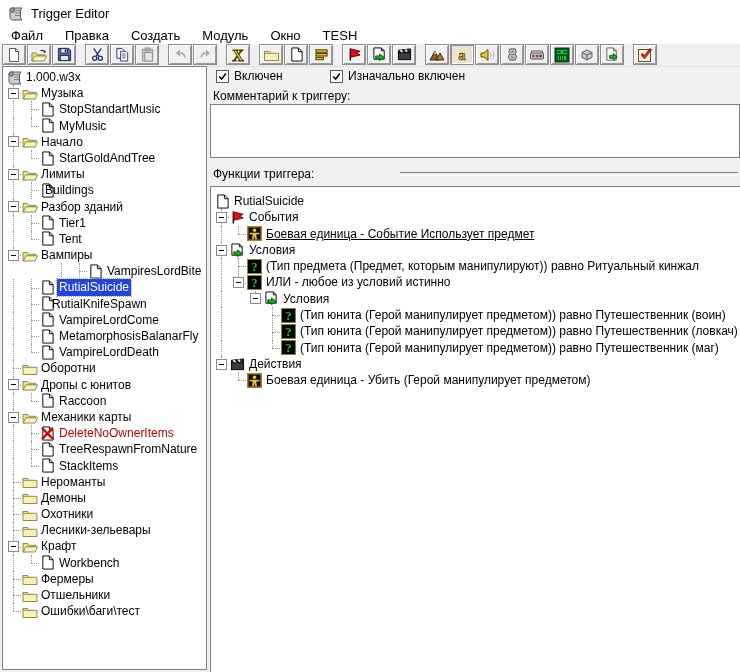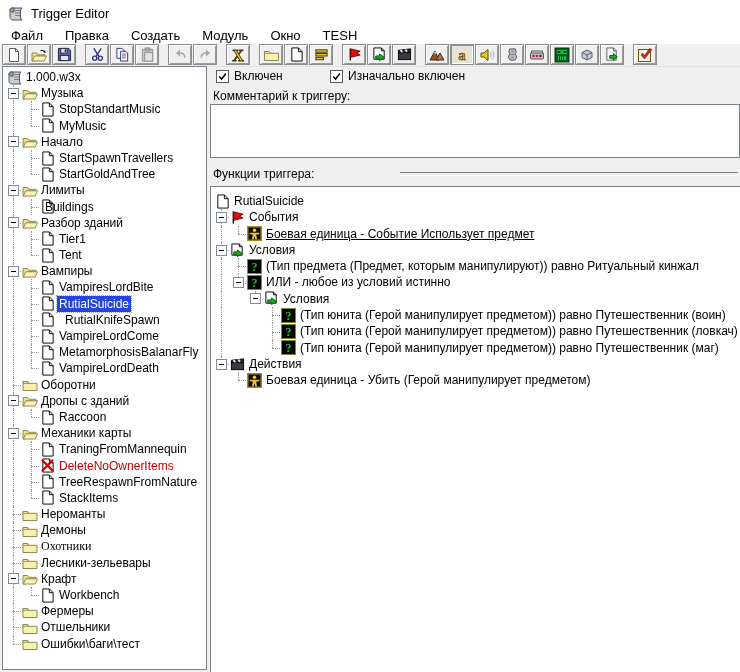--- a/index.html
+++ b/index.html
@@ -357,33 +357,20 @@
           <svg width="16" height="16" viewBox="0 0 16 16">
             <path d="M1 4.5h4.5l1.3 1.8H14v1.5H5.5L3.5 13H1z" fill="#ece387" stroke="#8f8a55"></path>
             <path d="M3.8 7.8h11.7L13.2 13H1.2z" fill="#faf3b8" stroke="#8f8a55"></path>
           </svg>
         </span>
         <span class="nlabel" style="left: 36px; line-height: 16.2px;">Начало</span>
       </div>
       <div class="trow" style="height: 16.2px;">
         <span class="vln" style="left: 10px; top: 0px; height: 16.2px;"></span>
         <span class="vln" style="left: 28px; top: 0px; height: 8.1px;"></span>
-        <span class="vln" style="left: 28px; top: 8.1px; height: 8.1px;"></span>
-        <span class="hln" style="left: 28px; top: 8.1px; width: 8px;"></span>
-        <span class="nicon" style="left: 37px; top: 0.6px;">
-          <svg width="15" height="15" viewBox="0 0 16 16">
-            <path d="M3 1h7l4 4v10H3z" fill="#fff" stroke="#000"></path>
-            <path d="M10 1v4h4" fill="none" stroke="#000"></path>
-          </svg>
-        </span>
-        <span class="nlabel" style="left: 54px; line-height: 16.2px;">StartSpawnTravellers</span>
-      </div>
-      <div class="trow" style="height: 16.2px;">
-        <span class="vln" style="left: 10px; top: 0px; height: 16.2px;"></span>
-        <span class="vln" style="left: 28px; top: 0px; height: 8.1px;"></span>
         <span class="hln" style="left: 28px; top: 8.1px; width: 8px;"></span>
         <span class="nicon" style="left: 37px; top: 0.6px;">
           <svg width="15" height="15" viewBox="0 0 16 16">
             <path d="M3 1h7l4 4v10H3z" fill="#fff" stroke="#000"></path>
             <path d="M10 1v4h4" fill="none" stroke="#000"></path>
           </svg>
         </span>
         <span class="nlabel" style="left: 54px; line-height: 16.2px;">StartGoldAndTree</span>
       </div>
       <div class="trow" style="height: 16.2px;">
@@ -462,21 +449,21 @@
           <span class="minus"></span>
         </span>
         <span class="nicon" style="left: 19px; top: 0.6px;">
           <svg width="16" height="16" viewBox="0 0 16 16">
             <path d="M1 4.5h4.5l1.3 1.8H14v1.5H5.5L3.5 13H1z" fill="#ece387" stroke="#8f8a55"></path>
             <path d="M3.8 7.8h11.7L13.2 13H1.2z" fill="#faf3b8" stroke="#8f8a55"></path>
           </svg>
         </span>
         <span class="nlabel" style="left: 36px; line-height: 16.2px;">Вампиры</span>
       </div>
-      <div class="trow" style="height: 16.2px;">
+      <div class="trow" style="height: 16.2px; margin-left: 48px;">
         <span class="vln" style="left: 10px; top: 0px; height: 16.2px;"></span>
         <span class="vln" style="left: 28px; top: 0px; height: 8.1px;"></span>
         <span class="vln" style="left: 28px; top: 8.1px; height: 8.1px;"></span>
         <span class="hln" style="left: 28px; top: 8.1px; width: 8px;"></span>
         <span class="nicon" style="left: 37px; top: 0.6px;">
           <svg width="15" height="15" viewBox="0 0 16 16">
             <path d="M3 1h7l4 4v10H3z" fill="#fff" stroke="#000"></path>
             <path d="M10 1v4h4" fill="none" stroke="#000"></path>
           </svg>
         </span>
@@ -499,21 +486,21 @@
         <span class="vln" style="left: 10px; top: 0px; height: 16.2px;"></span>
         <span class="vln" style="left: 28px; top: 0px; height: 8.1px;"></span>
         <span class="vln" style="left: 28px; top: 8.1px; height: 8.1px;"></span>
         <span class="hln" style="left: 28px; top: 8.1px; width: 8px;"></span>
         <span class="nicon" style="left: 37px; top: 0.6px;">
           <svg width="15" height="15" viewBox="0 0 16 16">
             <path d="M3 1h7l4 4v10H3z" fill="#fff" stroke="#000"></path>
             <path d="M10 1v4h4" fill="none" stroke="#000"></path>
           </svg>
         </span>
-        <span class="nlabel" style="left: 60px; line-height: 16.2px;">RutialKnifeSpawn</span>
+        <span class="nlabel" style="left: 47px; line-height: 16.2px;">RutialKnifeSpawn</span>
       </div>
       <div class="trow" style="height: 16.2px;">
         <span class="vln" style="left: 10px; top: 0px; height: 16.2px;"></span>
         <span class="vln" style="left: 28px; top: 0px; height: 8.1px;"></span>
         <span class="vln" style="left: 28px; top: 8.1px; height: 8.1px;"></span>
         <span class="hln" style="left: 28px; top: 8.1px; width: 8px;"></span>
         <span class="nicon" style="left: 37px; top: 0.6px;">
           <svg width="15" height="15" viewBox="0 0 16 16">
             <path d="M3 1h7l4 4v10H3z" fill="#fff" stroke="#000"></path>
             <path d="M10 1v4h4" fill="none" stroke="#000"></path>
@@ -564,21 +551,21 @@
         <span class="hln" style="left: 10px; top: 8.1px; width: 8px;"></span>
         <span class="ebox" style="left: 5px; top: 2.6px;">
           <span class="minus"></span>
         </span>
         <span class="nicon" style="left: 19px; top: 0.6px;">
           <svg width="16" height="16" viewBox="0 0 16 16">
             <path d="M1 4.5h4.5l1.3 1.8H14v1.5H5.5L3.5 13H1z" fill="#ece387" stroke="#8f8a55"></path>
             <path d="M3.8 7.8h11.7L13.2 13H1.2z" fill="#faf3b8" stroke="#8f8a55"></path>
           </svg>
         </span>
-        <span class="nlabel" style="left: 36px; line-height: 16.2px;">Дропы с зданий</span>
+        <span class="nlabel" style="left: 36px; line-height: 16.2px;">Дропы с юнитов</span>
       </div>
       <div class="trow" style="height: 16.2px;">
         <span class="vln" style="left: 10px; top: 0px; height: 16.2px;"></span>
         <span class="vln" style="left: 28px; top: 0px; height: 8.1px;"></span>
         <span class="hln" style="left: 28px; top: 8.1px; width: 8px;"></span>
         <span class="nicon" style="left: 37px; top: 0.6px;">
           <svg width="15" height="15" viewBox="0 0 16 16">
             <path d="M3 1h7l4 4v10H3z" fill="#fff" stroke="#000"></path>
             <path d="M10 1v4h4" fill="none" stroke="#000"></path>
           </svg>
@@ -602,33 +589,20 @@
       </div>
       <div class="trow" style="height: 16.2px;">
         <span class="vln" style="left: 10px; top: 0px; height: 16.2px;"></span>
         <span class="vln" style="left: 28px; top: 0px; height: 8.1px;"></span>
         <span class="vln" style="left: 28px; top: 8.1px; height: 8.1px;"></span>
         <span class="hln" style="left: 28px; top: 8.1px; width: 8px;"></span>
         <span class="nicon" style="left: 37px; top: 0.6px;">
           <svg width="15" height="15" viewBox="0 0 16 16">
             <path d="M3 1h7l4 4v10H3z" fill="#fff" stroke="#000"></path>
             <path d="M10 1v4h4" fill="none" stroke="#000"></path>
-          </svg>
-        </span>
-        <span class="nlabel" style="left: 54px; line-height: 16.2px;">TraningFromMannequin</span>
-      </div>
-      <div class="trow" style="height: 16.2px;">
-        <span class="vln" style="left: 10px; top: 0px; height: 16.2px;"></span>
-        <span class="vln" style="left: 28px; top: 0px; height: 8.1px;"></span>
-        <span class="vln" style="left: 28px; top: 8.1px; height: 8.1px;"></span>
-        <span class="hln" style="left: 28px; top: 8.1px; width: 8px;"></span>
-        <span class="nicon" style="left: 37px; top: 0.6px;">
-          <svg width="15" height="15" viewBox="0 0 16 16">
-            <path d="M3 1h7l4 4v10H3z" fill="#fff" stroke="#000"></path>
-            <path d="M10 1v4h4" fill="none" stroke="#000"></path>
             <path d="M2 2L14 14M14 2L2 14" stroke="#dd0000" stroke-width="2.4"></path>
           </svg>
         </span>
         <span class="nlabel" style="left: 54px; line-height: 16.2px; color: rgb(192, 0, 0);">DeleteNoOwnerItems</span>
       </div>
       <div class="trow" style="height: 16.2px;">
         <span class="vln" style="left: 10px; top: 0px; height: 16.2px;"></span>
         <span class="vln" style="left: 28px; top: 0px; height: 8.1px;"></span>
         <span class="vln" style="left: 28px; top: 8.1px; height: 8.1px;"></span>
         <span class="hln" style="left: 28px; top: 8.1px; width: 8px;"></span>
@@ -669,21 +643,21 @@
         <span class="vln" style="left: 10px; top: 8.1px; height: 8.1px;"></span>
         <span class="hln" style="left: 10px; top: 8.1px; width: 8px;"></span>
         <span class="nicon" style="left: 19px; top: 0.6px;">
           <svg width="16" height="16" viewBox="0 0 16 16">
             <path d="M1 4.5h4.5l1.3 1.8H15v7.2H1z" fill="#f7f0ae" stroke="#8f8a55"></path>
             <path d="M1 4.5h4.5l1.3 1.8H1z" fill="#fcf6c5" stroke="#8f8a55"></path>
           </svg>
         </span>
         <span class="nlabel" style="left: 36px; line-height: 16.2px;">Демоны</span>
       </div>
-      <div class="trow" style="height: 16.2px; font-family: Liberation Serif, serif;">
+      <div class="trow" style="height: 16.2px;">
         <span class="vln" style="left: 10px; top: 0px; height: 8.1px;"></span>
         <span class="vln" style="left: 10px; top: 8.1px; height: 8.1px;"></span>
         <span class="hln" style="left: 10px; top: 8.1px; width: 8px;"></span>
         <span class="nicon" style="left: 19px; top: 0.6px;">
           <svg width="16" height="16" viewBox="0 0 16 16">
             <path d="M1 4.5h4.5l1.3 1.8H15v7.2H1z" fill="#f7f0ae" stroke="#8f8a55"></path>
             <path d="M1 4.5h4.5l1.3 1.8H1z" fill="#fcf6c5" stroke="#8f8a55"></path>
           </svg>
         </span>
         <span class="nlabel" style="left: 36px; line-height: 16.2px;">Охотники</span>

